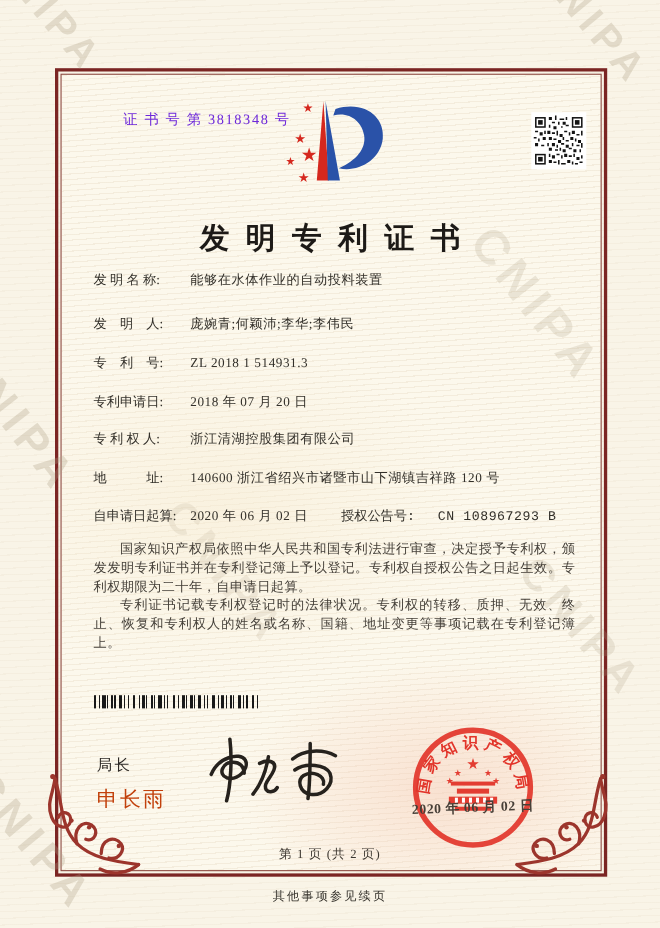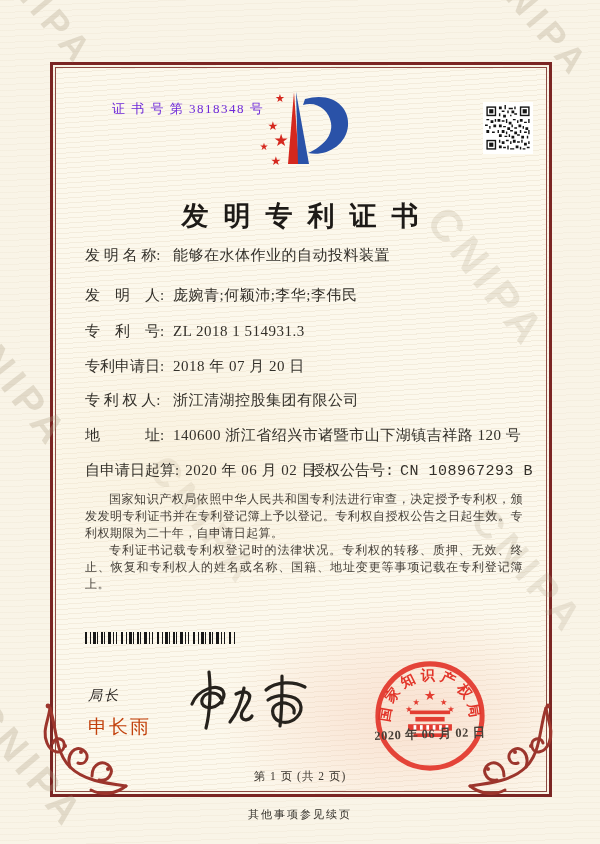--- a/index.html
+++ b/index.html
@@ -29,40 +29,40 @@
       radial-gradient(ellipse 270px 170px at 72% 90%, rgba(246,205,185,0.55), rgba(246,205,185,0) 70%),
       radial-gradient(ellipse 320px 220px at 30% 55%, rgba(247,236,212,0.55), rgba(247,236,212,0) 70%),
       repeating-linear-gradient(176deg, rgba(211,189,157,0.20) 0 1px, rgba(252,248,236,0) 1px 5px);
   }
   .abs{position:absolute;z-index:3;}
   .certno{left:112px;top:100px;font-size:13px;letter-spacing:1.5px;color:#6d28d9;}
   .title{
     left:0;right:0;top:181px;text-align:center;
     font-size:27px;font-weight:bold;letter-spacing:15px;text-indent:15px;color:#1d1a17;margin-top:17px;
   }
-  .row{left:85px;width:440px;font-size:15px;color:#33302a;white-space:nowrap;}
+  .row{left:85px;width:440px;font-size:12px;color:#33302a;white-space:nowrap;}
   .row .lbl{display:inline-block;min-width:82px;color:#33302a;}
   .row .val{margin-left:6px;letter-spacing:0.5px;}
   .grant2{position:absolute;left:225px;top:0;font-family:Liberation Mono, monospace;}
   .bodytext{left:85px;top:491px;width:438px;font-size:12px;line-height:17px;color:#443f38;text-align:justify;}
   .bodytext p{margin:0;text-indent:2em;letter-spacing:0.4px;}
   .barcode{
     left:85px;top:632px;width:152px;height:12px;
     background:repeating-linear-gradient(90deg,
       #181818 0 2px, transparent 2px 5px,
       #181818 5px 6px, transparent 6px 8px,
       #181818 8px 11px, transparent 11px 12px,
       #181818 12px 13px, transparent 13px 16px,
       #181818 16px 18px, transparent 18px 19px,
       #181818 19px 20px, transparent 20px 23px,
       #181818 23px 26px, transparent 26px 28px,
       #181818 28px 29px, transparent 29px 31px,
       #181818 31px 32px, transparent 32px 36px);
   }
-  .director{left:88px;top:687px;font-size:14px;letter-spacing:2px;color:#2c2824;font-style:italic;}
+  .director{left:88px;top:687px;font-size:14px;letter-spacing:2px;color:#2c2824;}
   .director-name{left:88px;top:714px;font-size:19px;letter-spacing:2px;color:#c2410c;}
   .sig{left:178px;top:662px;}
   .seal{left:366px;top:652px;width:128px;height:128px;}
   .seal-date{
     left:366px;top:726px;width:128px;text-align:center;
     font-size:12.5px;font-weight:bold;color:#473f37;letter-spacing:0.5px;
     transform:rotate(-2deg);z-index:4;white-space:nowrap;
   }
   .pagination{left:0;right:0;top:769px;text-align:center;font-size:11.5px;color:#3a352e;letter-spacing:1px;}
   .footnote{left:0;right:0;top:807px;text-align:center;font-size:11px;color:#33302a;letter-spacing:2px;}

